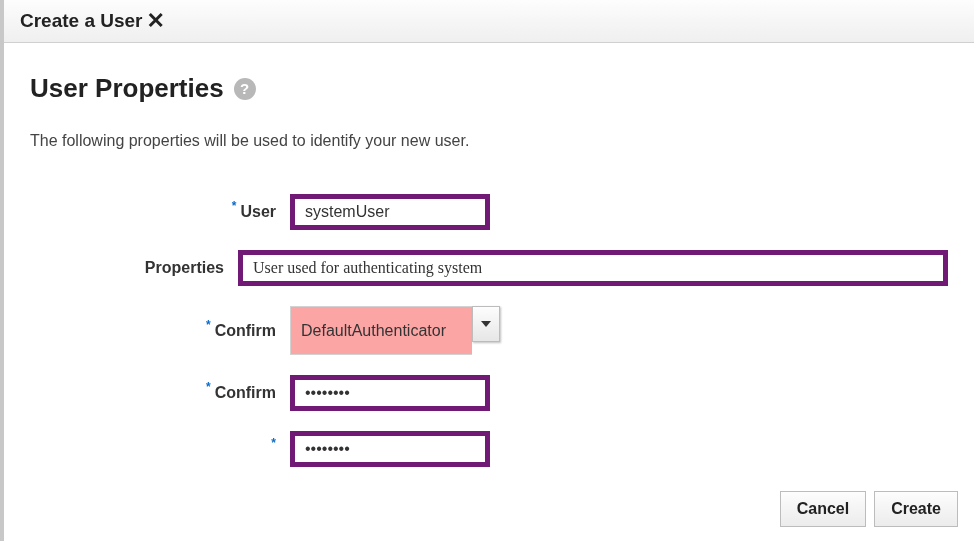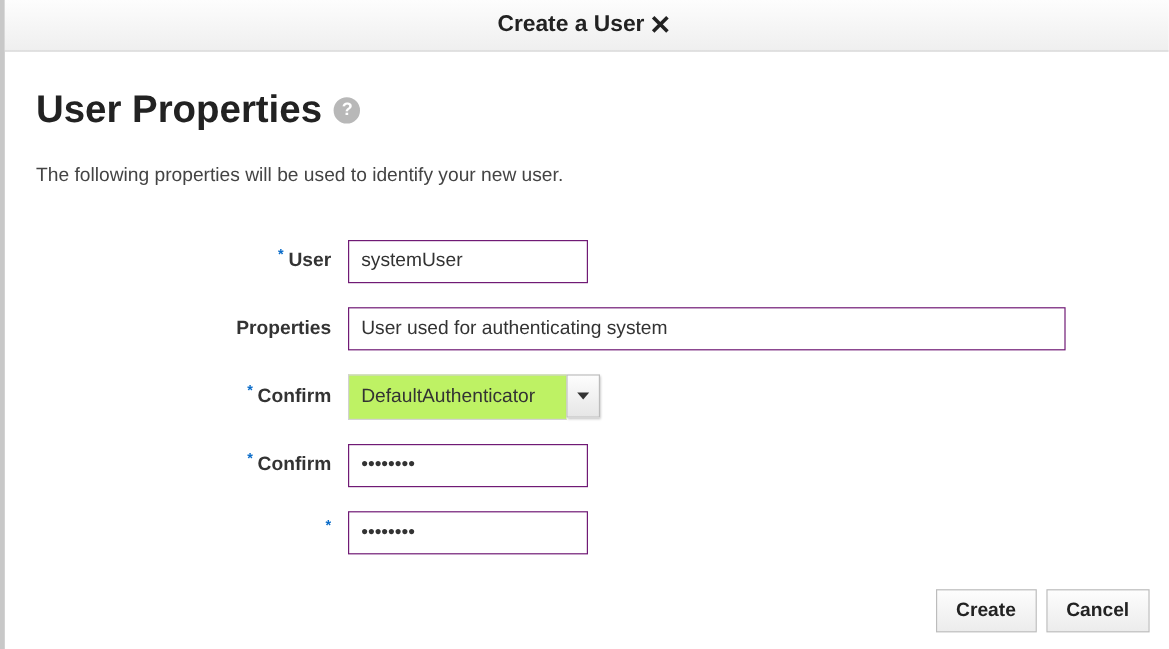--- a/index.html
+++ b/index.html
@@ -14,21 +14,21 @@
       width: 100%;
       height: 100%;
       background: #fff;
       border-left: 4px solid #c8c8c8;
     }
     .dialog-header {
       background: linear-gradient(#fdfdfd, #efefef);
       border-bottom: 1px solid #d0d0d0;
       padding: 10px 16px;
       display: flex;
-      justify-content: center;
+      justify-content: flex-start;
       align-items: center;
     }
     .dialog-title {
       font-size: 19px;
       font-weight: bold;
       color: #222;
     }
     .close-btn {
       background: none;
       border: none;
@@ -42,21 +42,21 @@
     .dialog-body {
       padding: 30px 26px 18px 26px;
     }
     .section-heading {
       display: flex;
       align-items: center;
       gap: 10px;
       margin-bottom: 28px;
     }
     .section-title {
-      font-size: 32px;
+      font-size: 26px;
       font-weight: bold;
       color: #222;
     }
     .help-icon {
       width: 22px;
       height: 22px;
       border-radius: 50%;
       background: #b8b8b8;
       color: #fff;
       display: inline-flex;
@@ -96,40 +96,40 @@
       font-size: 12px;
       line-height: 1;
       position: relative;
       top: -6px;
     }
     .field-cell {
       flex: 0 0 auto;
     }
     input[type="text"], input[type="password"] {
       height: 36px;
-      border: 1px solid #701a75;
+      border: 5px solid #701a75;
       padding: 0 10px;
       font-size: 16px;
       color: #333;
       background: #fff;
     }
     .input-name, .input-password { width: 200px; }
-    .input-desc { width: 598px; }
+    .input-desc { width: 710px; font-family: Liberation Serif, serif; }
     .select-wrap {
       display: inline-flex;
       align-items: stretch;
     }
     .select-display {
-      height: 38px;
+      height: 49px;
       border: 1px solid #d2d2d2;
       border-right: none;
       padding: 0 10px;
       font-size: 16px;
       color: #333;
-      background: #bef264;
+      background: #fca5a5;
       display: flex;
       align-items: center;
       min-width: 182px;
     }
     .select-arrow {
       width: 28px;
       height: 36px;
       border: 1px solid #bcbcbc;
       background: linear-gradient(#fdfdfd, #e6e6e6);
       display: flex;
@@ -237,17 +237,17 @@
         </div>
         <div class="field-cell">
           <input type="password" class="input-password" value="••••••••" style="">
         </div>
       </div>
 
     </div>
   </div>
 
   <div class="dialog-footer">
+    <button class="btn">Cancel</button>
     <button class="btn">Create</button>
-    <button class="btn">Cancel</button>
   </div>
 
 </div>
 
 </body></html>

